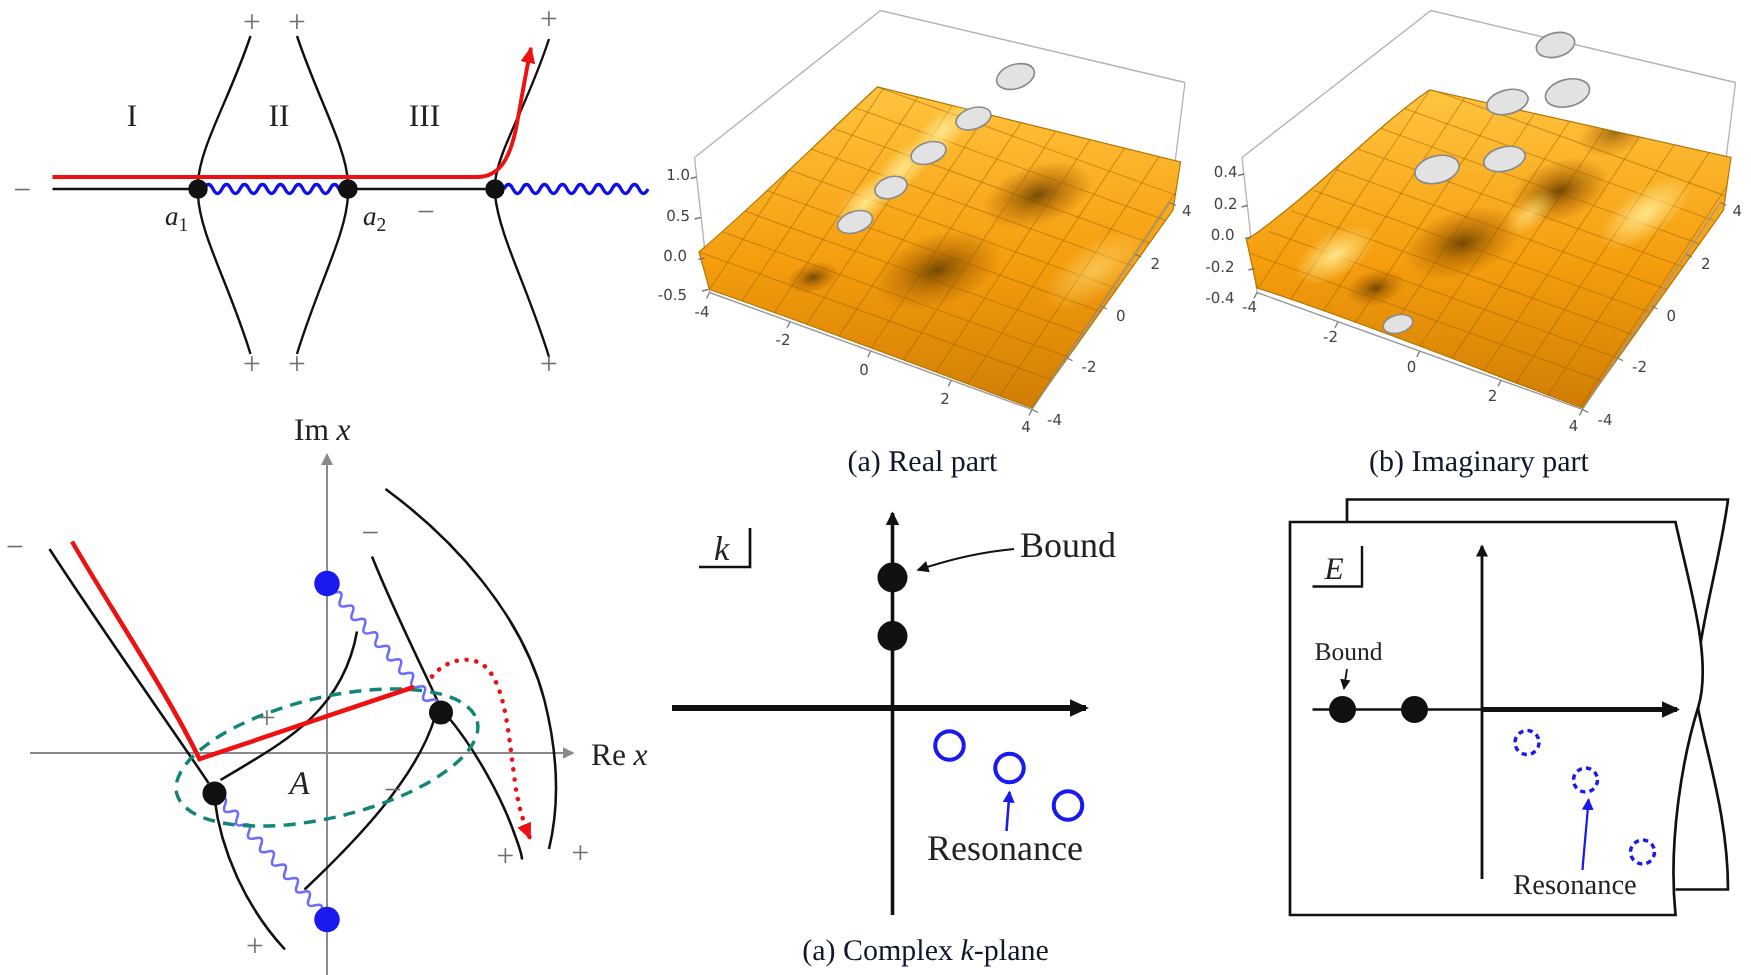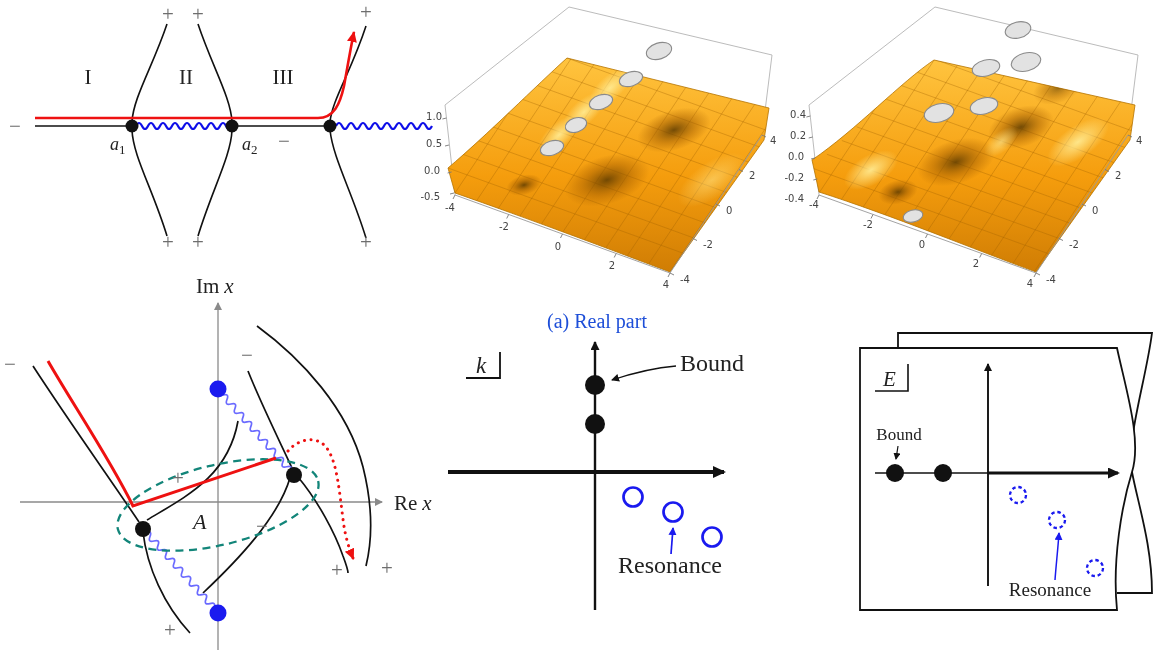--- a/index.html
+++ b/index.html
@@ -1,19 +1,19 @@
 <!DOCTYPE html>
 <html><head>
 <meta charset="utf-8">
 <style>
   html,body{margin:0;padding:0;background:#fff;}
   .stage{position:relative;width:1167px;height:650px;background:#fff;overflow:hidden;
          font-family:"Liberation Serif",serif;}
   .panel{position:absolute;}
-  .panel-caption{text-align:center;font-size:20px;color:#1d4ed8;margin-top:14px;}
+  .panel-caption{text-align:center;font-size:20px;color:#0f172a;margin-top:0;}
   .panel-caption i{font-style:italic;}
   svg text{font-family:"Liberation Serif",serif;fill:#222;}
   svg .tick{font-family:"DejaVu Sans",sans-serif;font-size:10px;fill:#444;}
   svg .sign{font-size:21px;fill:#6e6e6e;}
   svg .roman{font-style:normal;}
   svg .ital{font-style:italic;}
 </style>
 </head>
 <body>
 
@@ -106,21 +106,21 @@
       <text class="sign" x="10" y="100" text-anchor="middle">−</text>
       <text class="sign" x="247" y="91" text-anchor="middle">−</text>
       <text class="sign" x="178" y="214" text-anchor="middle">+</text>
       <text class="sign" x="262" y="262" text-anchor="middle">−</text>
       <text class="sign" x="170" y="366" text-anchor="middle">+</text>
       <text class="sign" x="337" y="306" text-anchor="middle">+</text>
       <text class="sign" x="387" y="304" text-anchor="middle">+</text>
     </svg>
   </div>
 
-  <div class="panel" style="left:412px;top:0;width:370px">
+  <div class="panel" style="left:430px;top:0;width:370px">
     <svg width="370" height="292" viewBox="0 0 370 292">
       <defs>
         <linearGradient id="surfA" x1="0" y1="0" x2="0" y2="1">
           <stop offset="0" stop-color="#ffc43f"></stop>
             <stop offset="0.55" stop-color="#f59d0d"></stop>
             <stop offset="1" stop-color="#d07d04"></stop>
         </linearGradient>
         <radialGradient id="wellA">
             <stop offset="0" stop-color="#5c3a00" stop-opacity="0.85"></stop>
             <stop offset="0.6" stop-color="#a65f00" stop-opacity="0.45"></stop>
@@ -173,21 +173,21 @@
       <text class="tick" x="254" y="288" text-anchor="middle">4</text>
       <text class="tick" x="268" y="283">-4</text>
       <text class="tick" x="291" y="248">-2</text>
       <text class="tick" x="314" y="214">0</text>
       <text class="tick" x="337" y="179">2</text>
       <text class="tick" x="358" y="144">4</text>
     </svg>
     <div class="panel-caption"><span>(a) Real part</span></div>
   </div>
 
-  <div class="panel" style="left:776px;top:0;width:372px">
+  <div class="panel" style="left:795px;top:0;width:372px">
     <svg width="372" height="292" viewBox="0 0 372 292">
       <defs>
         <linearGradient id="surfB" x1="0" y1="0" x2="0" y2="1">
           <stop offset="0" stop-color="#ffc43f"></stop>
             <stop offset="0.55" stop-color="#f59d0d"></stop>
             <stop offset="1" stop-color="#d07d04"></stop>
         </linearGradient>
         <radialGradient id="wellB">
             <stop offset="0" stop-color="#5c3a00" stop-opacity="0.85"></stop>
             <stop offset="0.6" stop-color="#a65f00" stop-opacity="0.45"></stop>
@@ -233,20 +233,21 @@
       <text class="tick" x="92" y="228" text-anchor="middle">-2</text>
       <text class="tick" x="146" y="248" text-anchor="middle">0</text>
       <text class="tick" x="200" y="267" text-anchor="middle">2</text>
       <text class="tick" x="254" y="287" text-anchor="middle">4</text>
       <text class="tick" x="270" y="283">-4</text>
       <text class="tick" x="293" y="248">-2</text>
       <text class="tick" x="316" y="214">0</text>
       <text class="tick" x="339" y="179">2</text>
       <text class="tick" x="360" y="144">4</text>
     </svg>
+    <div class="panel-caption" style="margin-left:10px"><span>(b) Imaginary part</span></div>
   </div>
 
   <div class="panel" style="left:430px;top:328px;width:330px">
     <svg width="330" height="290" viewBox="0 0 330 290">
       <defs>
         <marker id="p5big" markerUnits="userSpaceOnUse" markerWidth="18" markerHeight="16" refX="11" refY="6" orient="auto">
           <path d="M0,0 L13,6 L0,12 Z" fill="#111"></path>
         </marker>
         <marker id="p5med" markerUnits="userSpaceOnUse" markerWidth="13" markerHeight="12" refX="8" refY="4.5" orient="auto">
           <path d="M0,0 L9,4.5 L0,9 Z" fill="#111"></path>
@@ -265,20 +266,21 @@
       <circle cx="165" cy="57" r="10" fill="#111"></circle>
       <circle cx="165" cy="96" r="10" fill="#111"></circle>
       <text x="250" y="43" font-size="24">Bound</text>
       <path d="M246,38 C222,40 200,46 182,52" stroke="#111" stroke-width="1.3" fill="none" marker-end="url(#p5sm)"></path>
       <circle cx="203" cy="169" r="9.5" fill="#fff" stroke="#1a1aef" stroke-width="2.7"></circle>
       <circle cx="243" cy="184" r="9.5" fill="#fff" stroke="#1a1aef" stroke-width="2.7"></circle>
       <circle cx="282" cy="209" r="9.5" fill="#fff" stroke="#1a1aef" stroke-width="2.7"></circle>
       <text x="240" y="245" font-size="24" fill="#1a1aef" text-anchor="middle">Resonance</text>
       <path d="M241,226 L243,200" stroke="#1a1aef" stroke-width="1.7" fill="none" marker-end="url(#p5blue)"></path>
     </svg>
+    <div class="panel-caption" style="padding-left:44px"><span>(a) Complex </span><i>k</i><span>-plane</span></div>
   </div>
 
   <div class="panel" style="left:828px;top:328px;width:340px">
     <svg width="340" height="290" viewBox="0 0 340 290">
       <defs>
         <marker id="p6big" markerUnits="userSpaceOnUse" markerWidth="16" markerHeight="14" refX="10" refY="5.5" orient="auto">
           <path d="M0,0 L12,5.5 L0,11 Z" fill="#111"></path>
         </marker>
         <marker id="p6med" markerUnits="userSpaceOnUse" markerWidth="12" markerHeight="11" refX="7" refY="4" orient="auto">
           <path d="M0,0 L8,4 L0,8 Z" fill="#111"></path>

